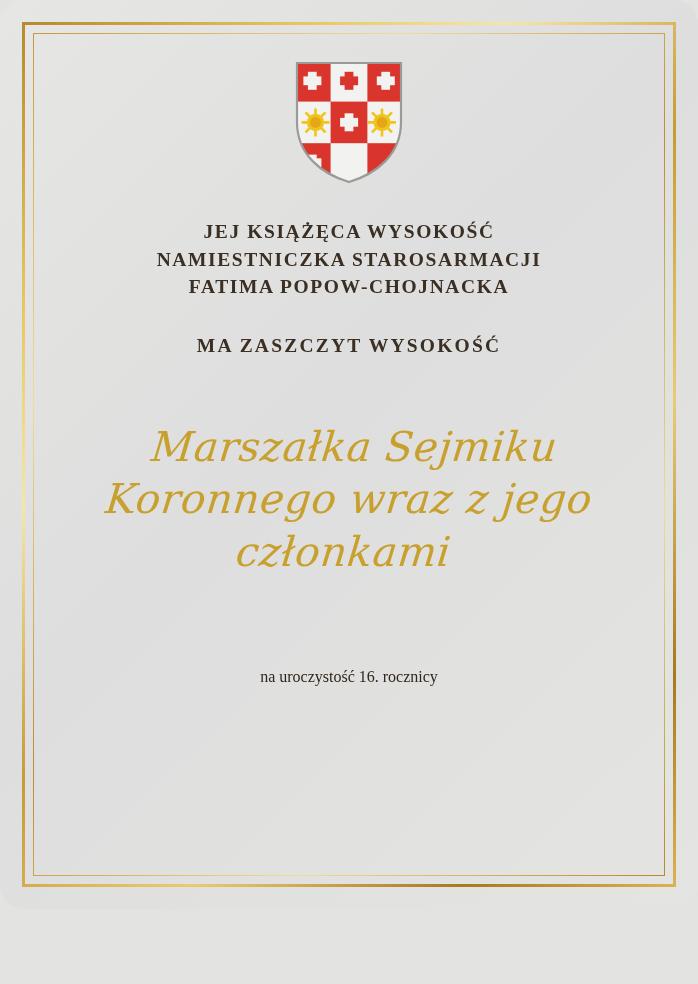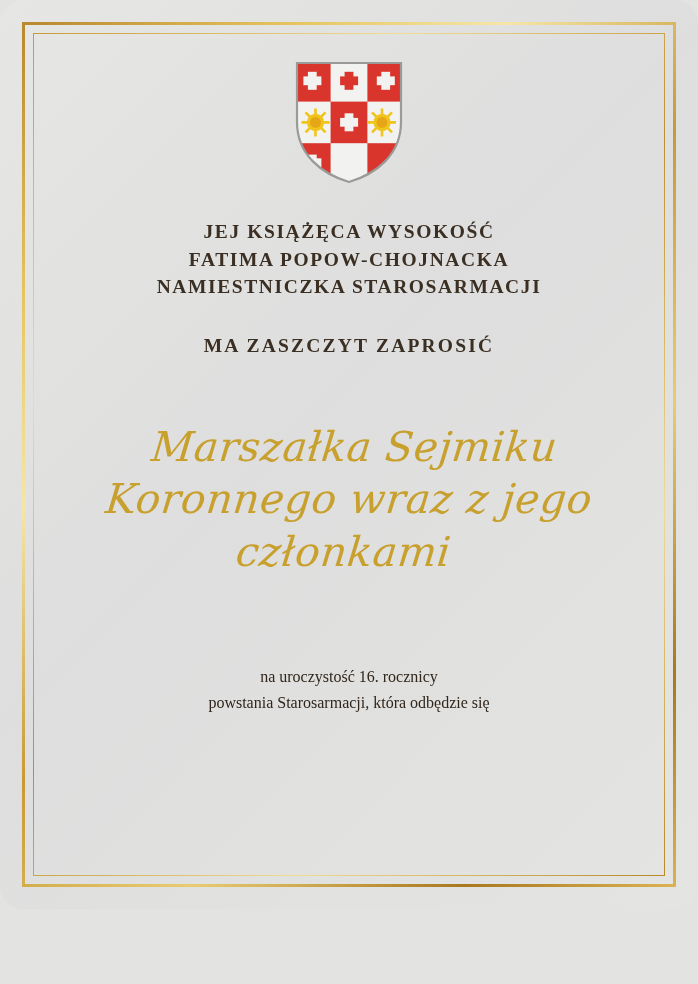--- a/index.html
+++ b/index.html
@@ -182,31 +182,30 @@
               <circle cx="0" cy="0" r="5.4" fill="#e5a617"></circle>
             </g>
           </g>
         </g>
         <path d="M3,3 H107 V62 C107,95 82,114 55,122 C28,114 3,95 3,62 Z" fill="none" stroke="#9a9a98" stroke-width="2.2"></path>
       </svg>
     </div>
 
     <div class="titles">
       <span class="line">JEJ KSIĄŻĘCA WYSOKOŚĆ</span>
+      <span class="line">NAMIESTNICZKA STAROSARMACJI</span>
       <span class="line">FATIMA POPOW-CHOJNACKA</span>
-      <span class="line">NAMIESTNICZKA STAROSARMACJI</span>
-    </div>
-
-    <div class="invite-verb">MA ZASZCZYT ZAPROSIĆ</div>
+    </div>
+
+    <div class="invite-verb">MA ZASZCZYT WYSOKOŚĆ</div>
 
     <div class="guest">
       <span class="gline">Marszałka Sejmiku</span>
       <span class="gline">Koronnego wraz z jego</span>
       <span class="gline">członkami</span>
     </div>
 
     <div class="details">
       <span class="dline">na uroczystość 16. rocznicy</span>
-      <span class="dline">powstania Starosarmacji, która odbędzie się</span>
     </div>
 
   </div>
 </div>
 
 </body></html>

